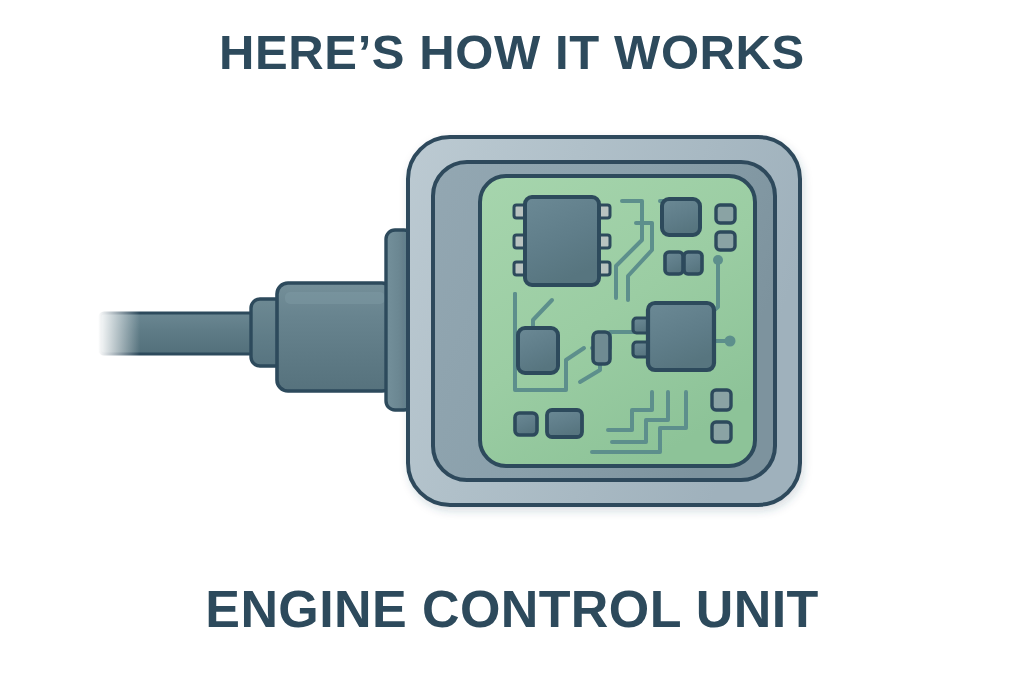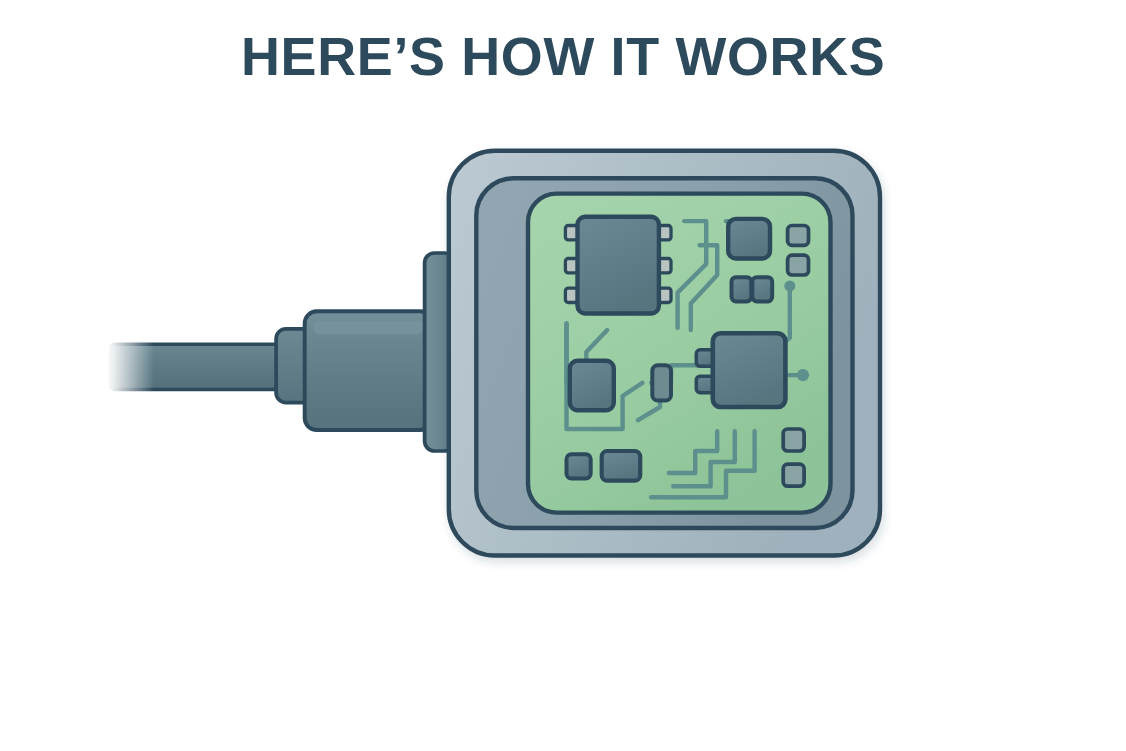--- a/index.html
+++ b/index.html
@@ -195,14 +195,15 @@
 
         <rect x="515" y="413" width="22" height="22" rx="4.5" ry="4.5" fill="url(#gradChip)" stroke="#2d4a5c" stroke-width="3.6"></rect>
         <rect x="547" y="410" width="35" height="27" rx="5" ry="5" fill="url(#gradChip)" stroke="#2d4a5c" stroke-width="3.8"></rect>
 
         <rect x="712" y="390" width="19" height="20" rx="4" ry="4" fill="#8aa3a4" stroke="#2d4a5c" stroke-width="3.4"></rect>
         <rect x="712" y="422" width="19" height="20" rx="4" ry="4" fill="#8aa3a4" stroke="#2d4a5c" stroke-width="3.4"></rect>
       </g>
     </svg>
   </div>
 
+  <div class="caption">ENGINE CONTROL UNIT</div>
 
 </div>
 
 </body></html>

